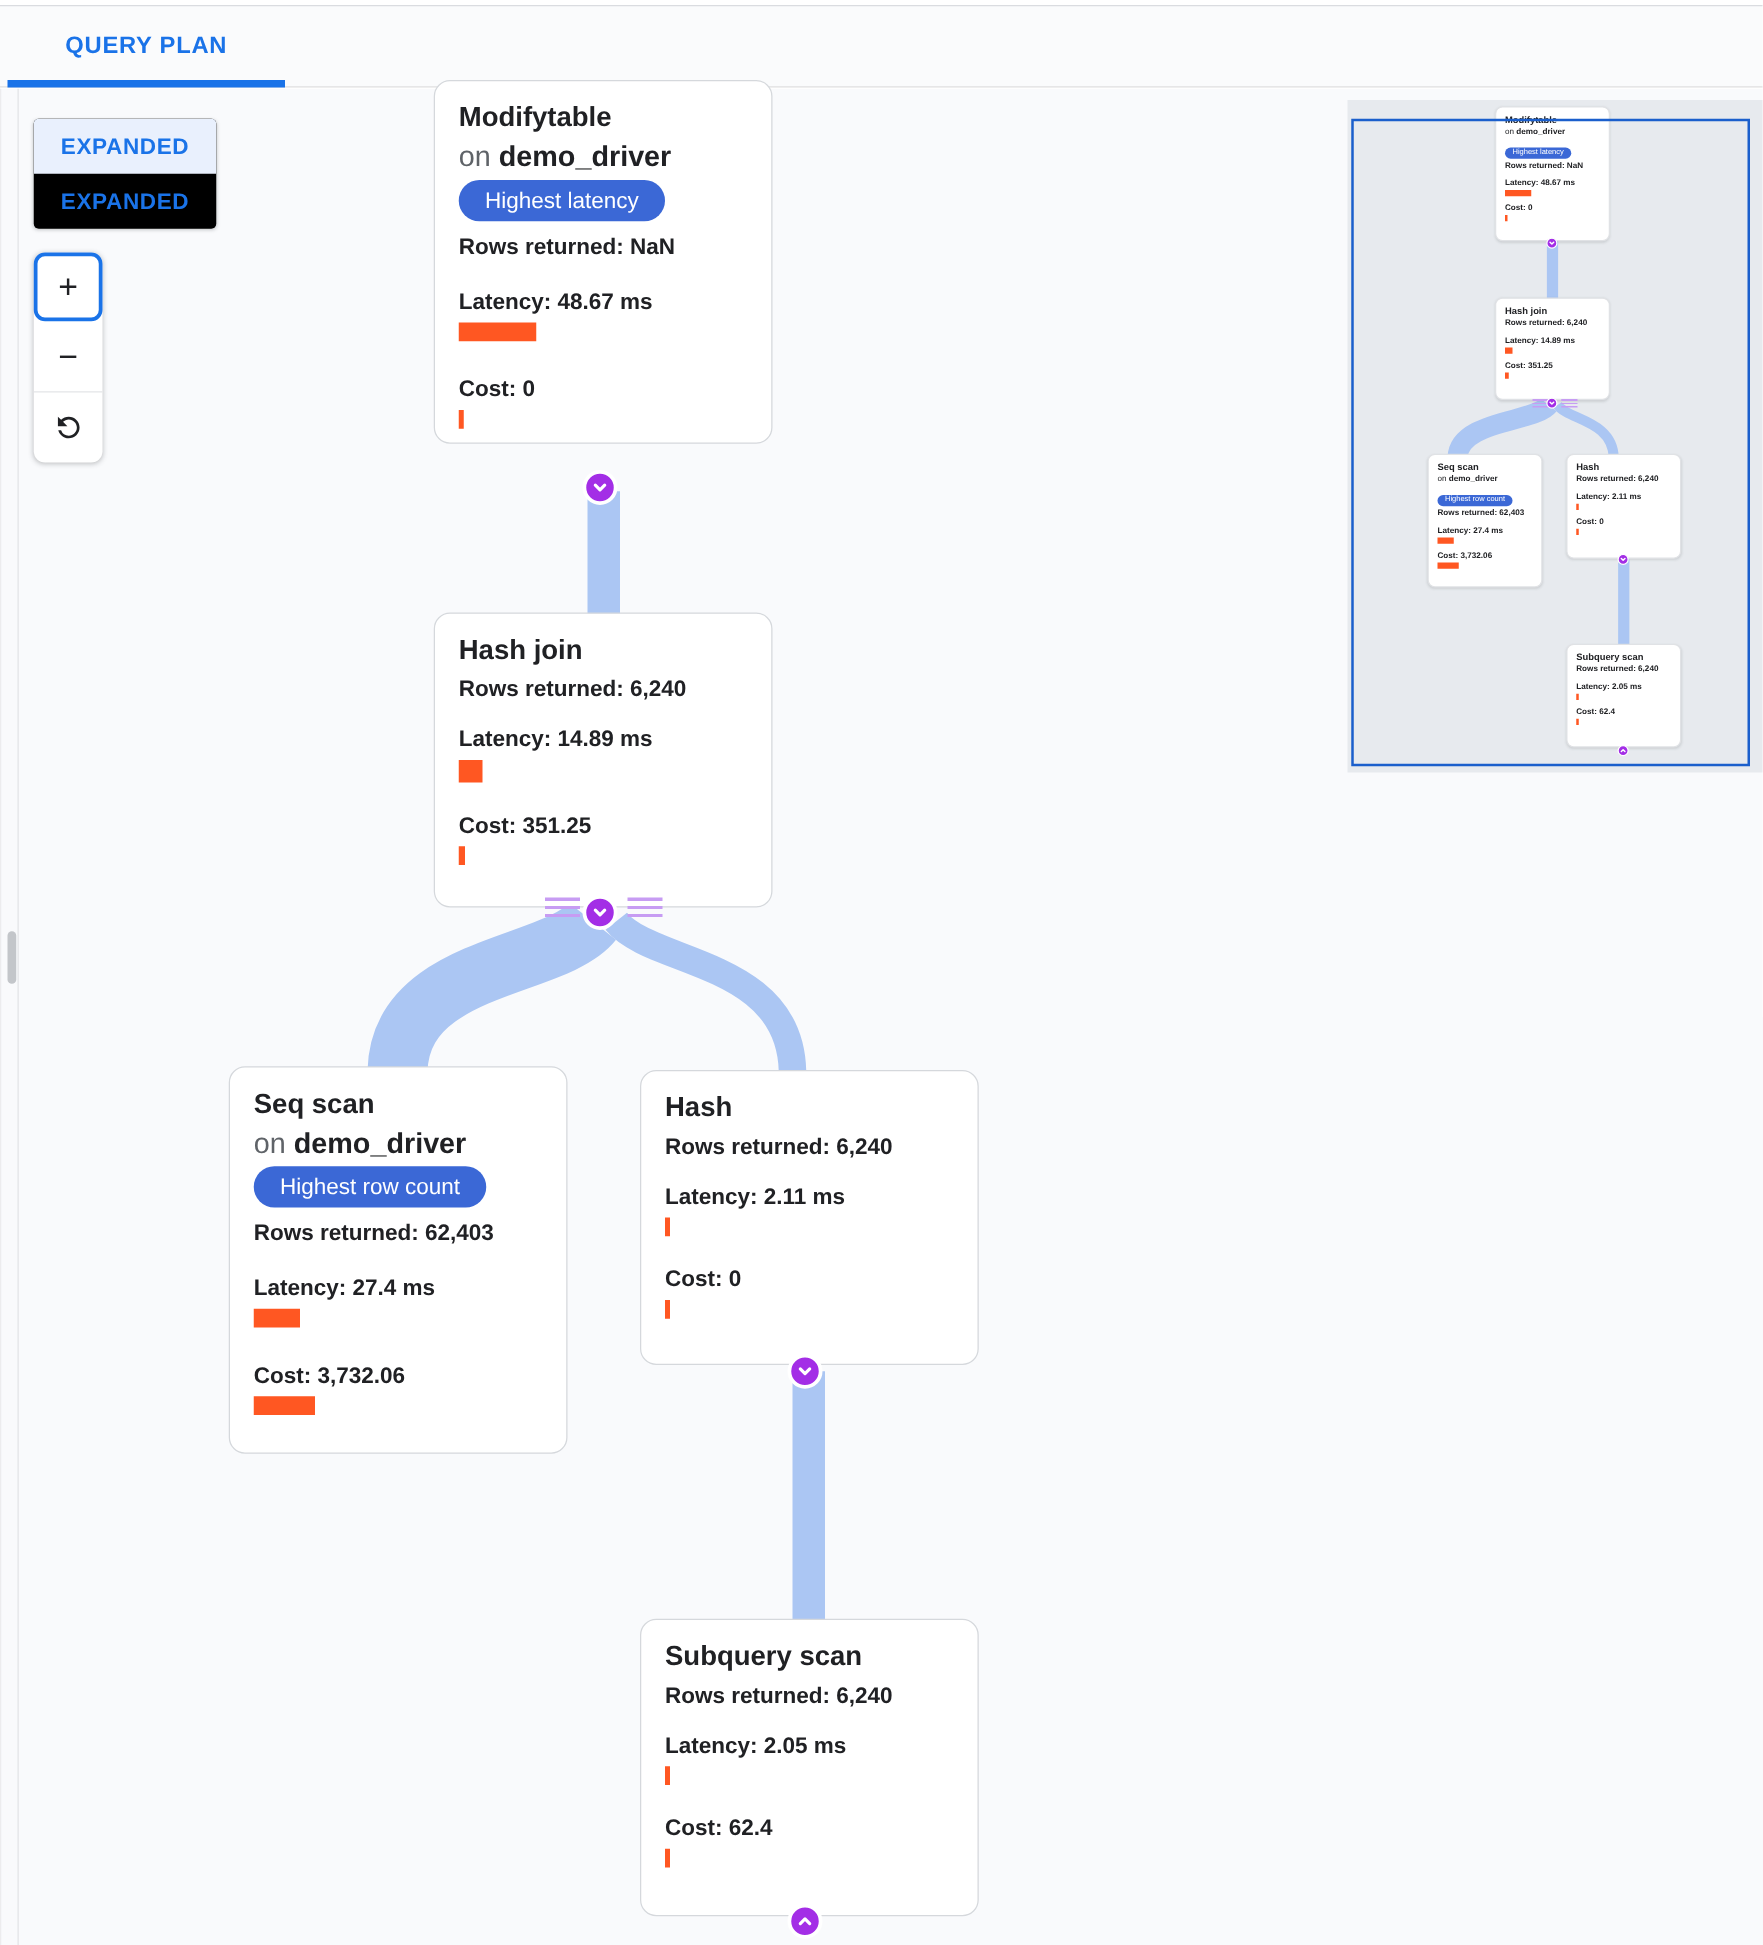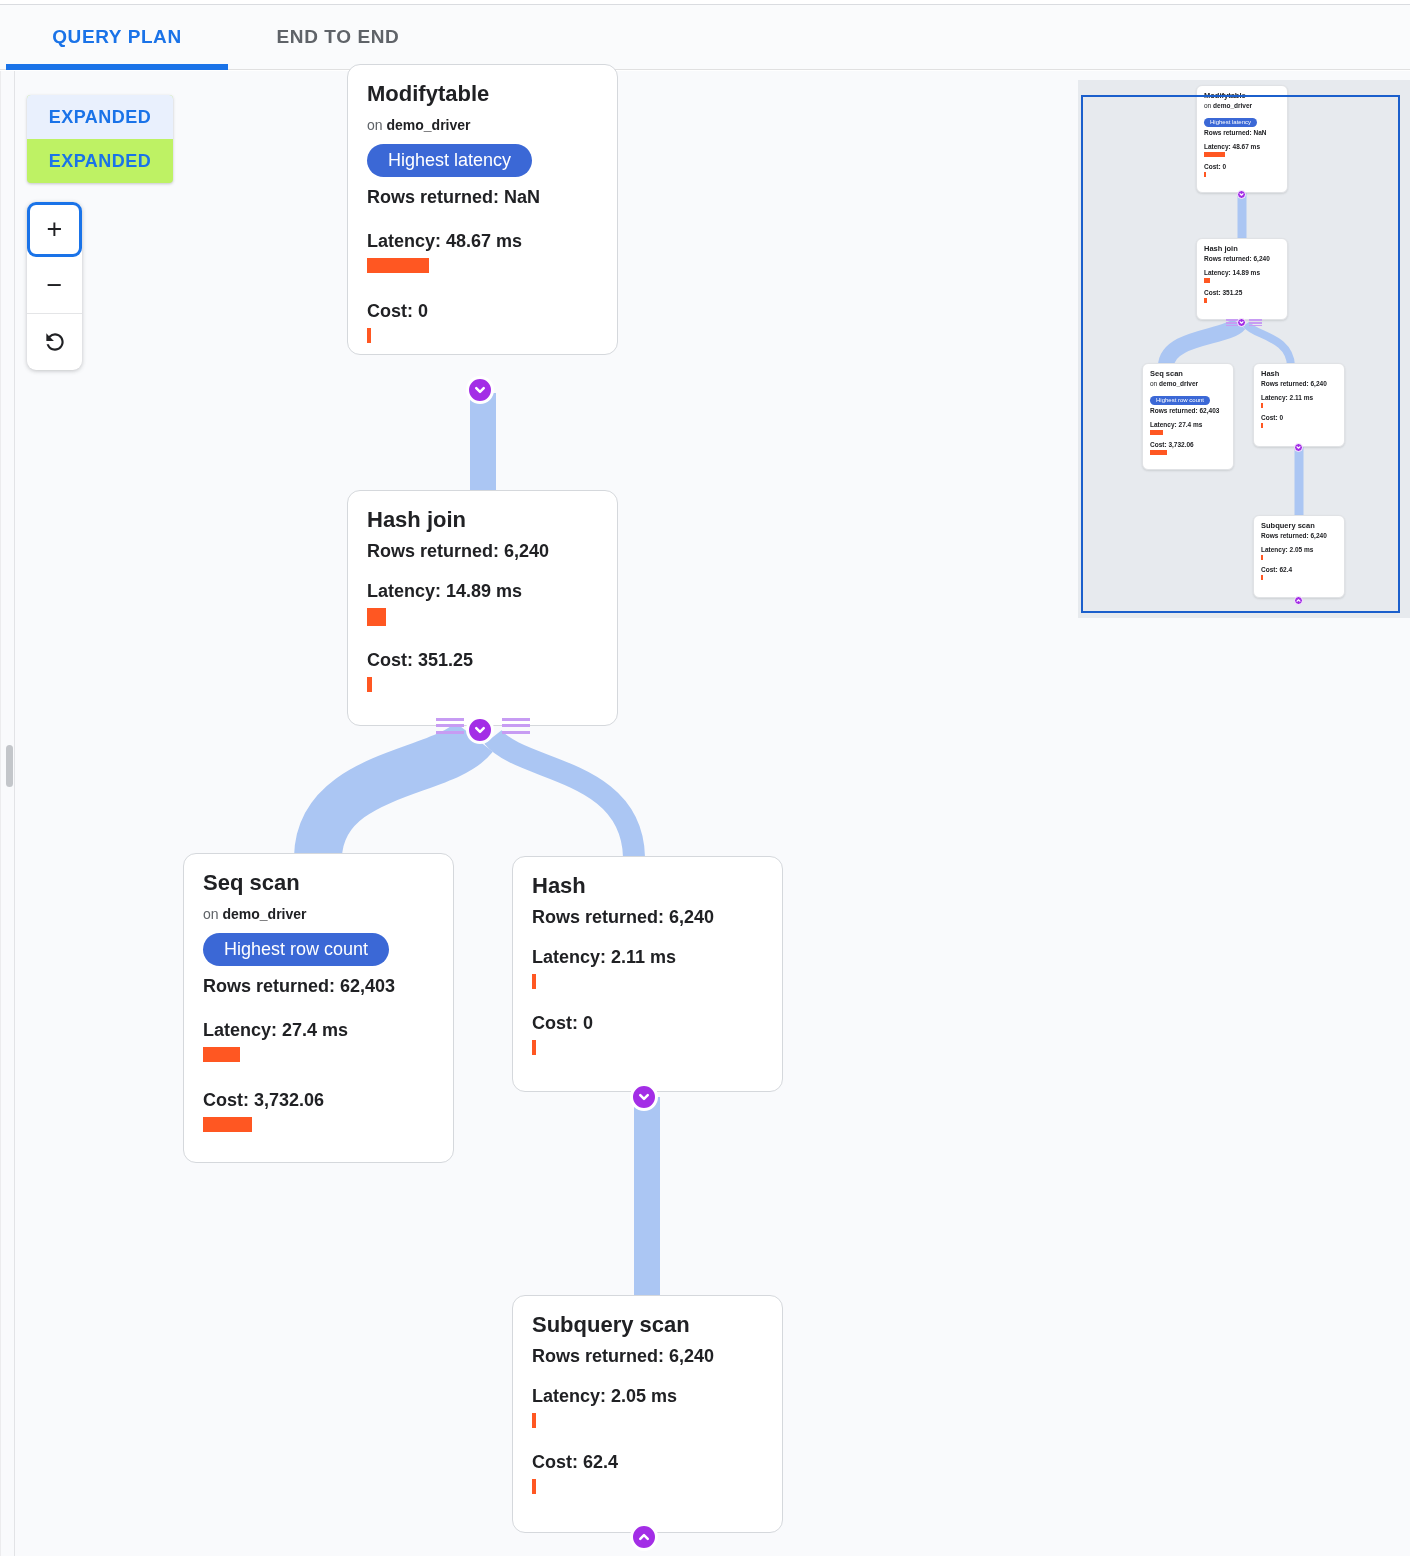--- a/index.html
+++ b/index.html
@@ -17,21 +17,21 @@
 
   
   .canvas { position:absolute; left:0; top:71px; width:1410px; height:1485px; background:#f9fafc; }
   .left-rail-line { position:absolute; left:14px; top:0; width:1px; height:100%; background:#e2e3e6; }
   .left-edge-line { position:absolute; left:0; top:0; width:1px; height:100%; background:#ececee; }
   .scroll-thumb { position:absolute; left:6px; top:674px; width:7px; height:42px;
     border-radius:4px; background:#c3c6ca; cursor:pointer; }
 
   
   .view-toggle { position:absolute; left:27px; top:24px; width:146px; border-radius:4px;
-    background:#bef264; box-shadow:0 1px 3px rgba(60,64,67,.28); overflow:hidden; }
+    background:#000000; box-shadow:0 1px 3px rgba(60,64,67,.28); overflow:hidden; }
   .view-opt { height:44px; display:flex; align-items:center; justify-content:center;
     font-size:18px; font-weight:700; letter-spacing:.5px; color:#1a73e8; cursor:pointer; }
   .view-opt.selected { background:#e9f0fd; }
 
   
   .zoom-toolbar { position:absolute; left:27px; top:131px; width:55px; height:168px;
     background:#ffffff; border-radius:9px; box-shadow:0 1px 4px rgba(60,64,67,.3); }
   .zoom-btn { width:55px; height:56px; display:flex; align-items:center; justify-content:center;
     font-size:27px; color:#202124; cursor:pointer; }
   .zoom-in-btn { height:55px; border:3px solid #1a73e8; border-radius:9px; background:#fff; }
@@ -39,21 +39,21 @@
   .reset-icon { display:inline-block; transform:scaleX(-1); line-height:0; }
 
   
   .edges { position:absolute; left:0; top:0; pointer-events:none; }
   .edge { stroke:#abc6f3; fill:none; }
 
   
   .node-card { position:absolute; width:271px; background:#ffffff; border:1px solid #d5d8dc;
     border-radius:13px; padding:10px 19px 14px 19px; overflow:hidden; cursor:pointer; }
   .node-title { font-size:22px; font-weight:700; line-height:30px; margin:4px 0 3px; }
-  .node-on { font-size:14px; line-height:26px; margin-bottom:5px; }
+  .node-on { font-size:23px; line-height:26px; margin-bottom:5px; }
   .on-prefix { color:#5f6368; font-weight:400; }
   .on-table { color:#202124; font-weight:700; }
   .node-badge { display:inline-block; background:#3b68d6; color:#ffffff; font-size:18px;
     line-height:27px; padding:3px 21px; border-radius:18px; margin:1px 0 7px; }
   .stat { font-size:18px; font-weight:700; line-height:26px; }
   .stat-rows { margin-bottom:18px; }
   .stat-cost { margin-top:25px; }
   .bar { height:15px; background:#ff5722; margin-top:4px; }
 
   
@@ -85,21 +85,20 @@
   .mini-port svg { display:block; }
   .mini-port-up svg { transform:rotate(180deg); }
   .mini-stripes { position:absolute; height:7px; width:13px; z-index:3;
     background:repeating-linear-gradient(to bottom,#c79cf3 0px,#c79cf3 1.5px,rgba(0,0,0,0) 1.5px,rgba(0,0,0,0) 3px); }
 </style>
 </head>
 <body>
 
 <div class="tabbar">
   <div class="tab tab-active">QUERY PLAN</div>
-  <div class="tab tab-inactive">END TO END</div>
   <div class="tab-underline"></div>
 </div>
 
 <div class="canvas">
   <div class="left-edge-line"></div>
   <div class="left-rail-line"></div>
   <div class="scroll-thumb"></div>
 
   <div class="view-toggle">
     <div class="view-opt selected">EXPANDED</div>

